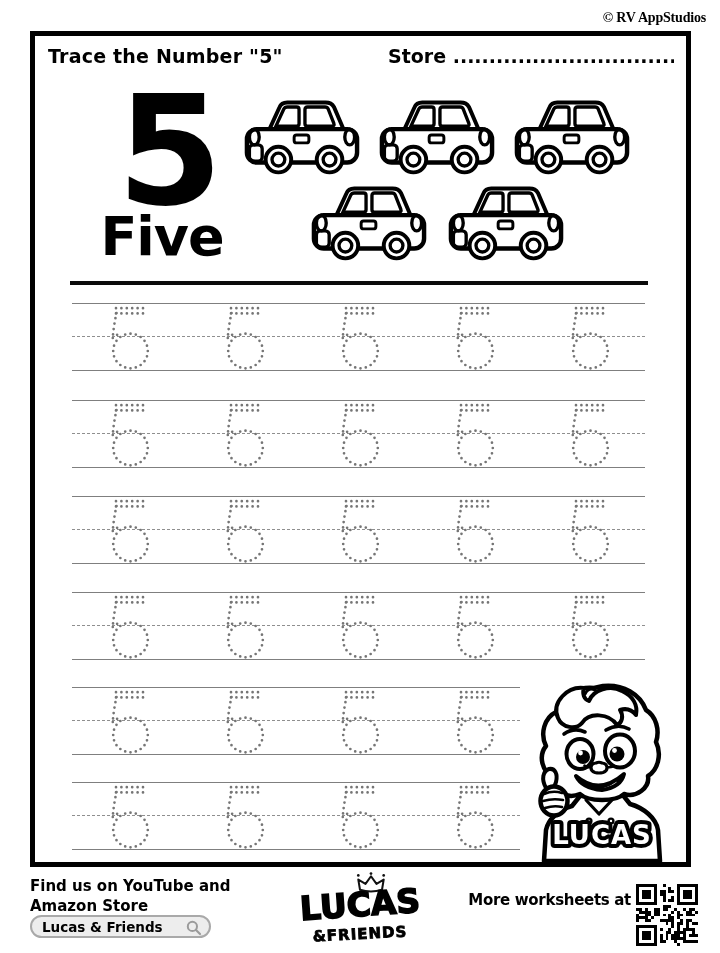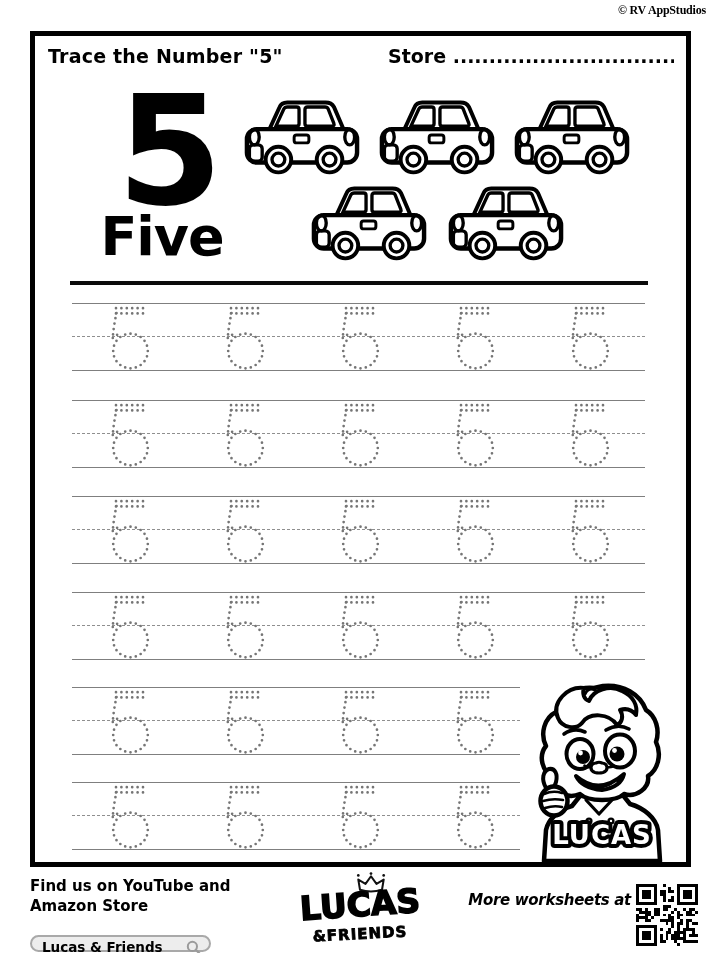--- a/index.html
+++ b/index.html
@@ -1,20 +1,20 @@
 <!DOCTYPE html>
 <html><head>
 <meta charset="utf-8">
 <style>
   html,body{margin:0;padding:0;background:#fff;}
   body{width:720px;height:953px;position:relative;font-family:"DejaVu Sans",sans-serif;color:#000;overflow:hidden;}
   .abs{position:absolute;}
 
   
-  #copyright{top:3px;right:14px;font-family:"Liberation Serif",serif;font-weight:bold;font-size:12px;letter-spacing:-.2px;}
+  #copyright{top:10px;right:14px;font-family:"Liberation Serif",serif;font-weight:bold;font-size:14px;letter-spacing:-.2px;}
 
   
   #frame{left:30px;top:31px;width:661px;height:836px;border:5px solid #000;box-sizing:border-box;background:#fff;}
 
   
   #title{left:48px;top:45px;font-size:19px;font-weight:bold;letter-spacing:.2px;}
   #nameline{left:388px;top:45px;width:286px;font-size:19px;font-weight:bold;white-space:nowrap;overflow:hidden;}
 
   
   #bignum{left:100px;top:76px;width:140px;text-align:center;font-size:152px;line-height:1.0;font-weight:bold;}
@@ -23,30 +23,30 @@
   
   #divider{left:70px;top:281px;width:578px;height:4px;background:#0b0b0b;}
 
   
   .trace-row{position:absolute;height:68px;box-sizing:border-box;border-top:1.5px solid #7f7f7f;border-bottom:1.5px solid #7f7f7f;}
   .trace-row .midline{position:absolute;left:0;right:0;top:32px;border-top:1.6px dashed #8f8f8f;}
   .glyph{position:absolute;top:1px;}
 
   
   #findus{left:30px;top:876px;font-size:15px;font-weight:bold;line-height:20px;}
-  #searchpill{left:30px;top:915px;width:181px;height:17px;background:#ededed;border:2px solid #a9a9a9;border-radius:13px;box-sizing:border-box;margin-top:20px;}
+  #searchpill{left:30px;top:915px;width:181px;height:23px;background:#ededed;border:2px solid #a9a9a9;border-radius:13px;box-sizing:border-box;}
   #searchpill .txt{position:absolute;left:10px;top:1px;font-size:13.5px;font-weight:bold;line-height:18px;}
   #searchpill svg{position:absolute;right:7px;top:3px;}
 
   #logo{left:293px;top:872px;width:134px;height:80px;text-align:center;}
   #logo .crown{position:absolute;left:60px;top:0px;}
   #logo .l1{position:absolute;left:0;top:13px;width:134px;font-size:33px;font-weight:bold;letter-spacing:0px;transform:rotate(-4deg);-webkit-text-stroke:1.6px #000;}
   #logo .l2{position:absolute;left:0;top:53px;width:134px;font-size:15px;font-weight:bold;letter-spacing:1px;transform:rotate(-3deg);-webkit-text-stroke:.8px #000;}
 
-  #moretext{left:440px;top:889px;width:191px;text-align:right;font-size:15px;font-weight:bold;line-height:23px;letter-spacing:-.3px;font-style:italic;}
+  #moretext{left:440px;top:889px;width:191px;text-align:right;font-size:15px;font-weight:bold;line-height:23px;letter-spacing:-.3px;}
   #qr{left:636px;top:884px;}
 </style>
 </head>
 <body>
 
 <div class="abs" id="copyright">© RV AppStudios</div>
 
 <div class="abs" id="frame"></div>
 
 <div class="abs" id="title">Trace the Number "5"</div>

